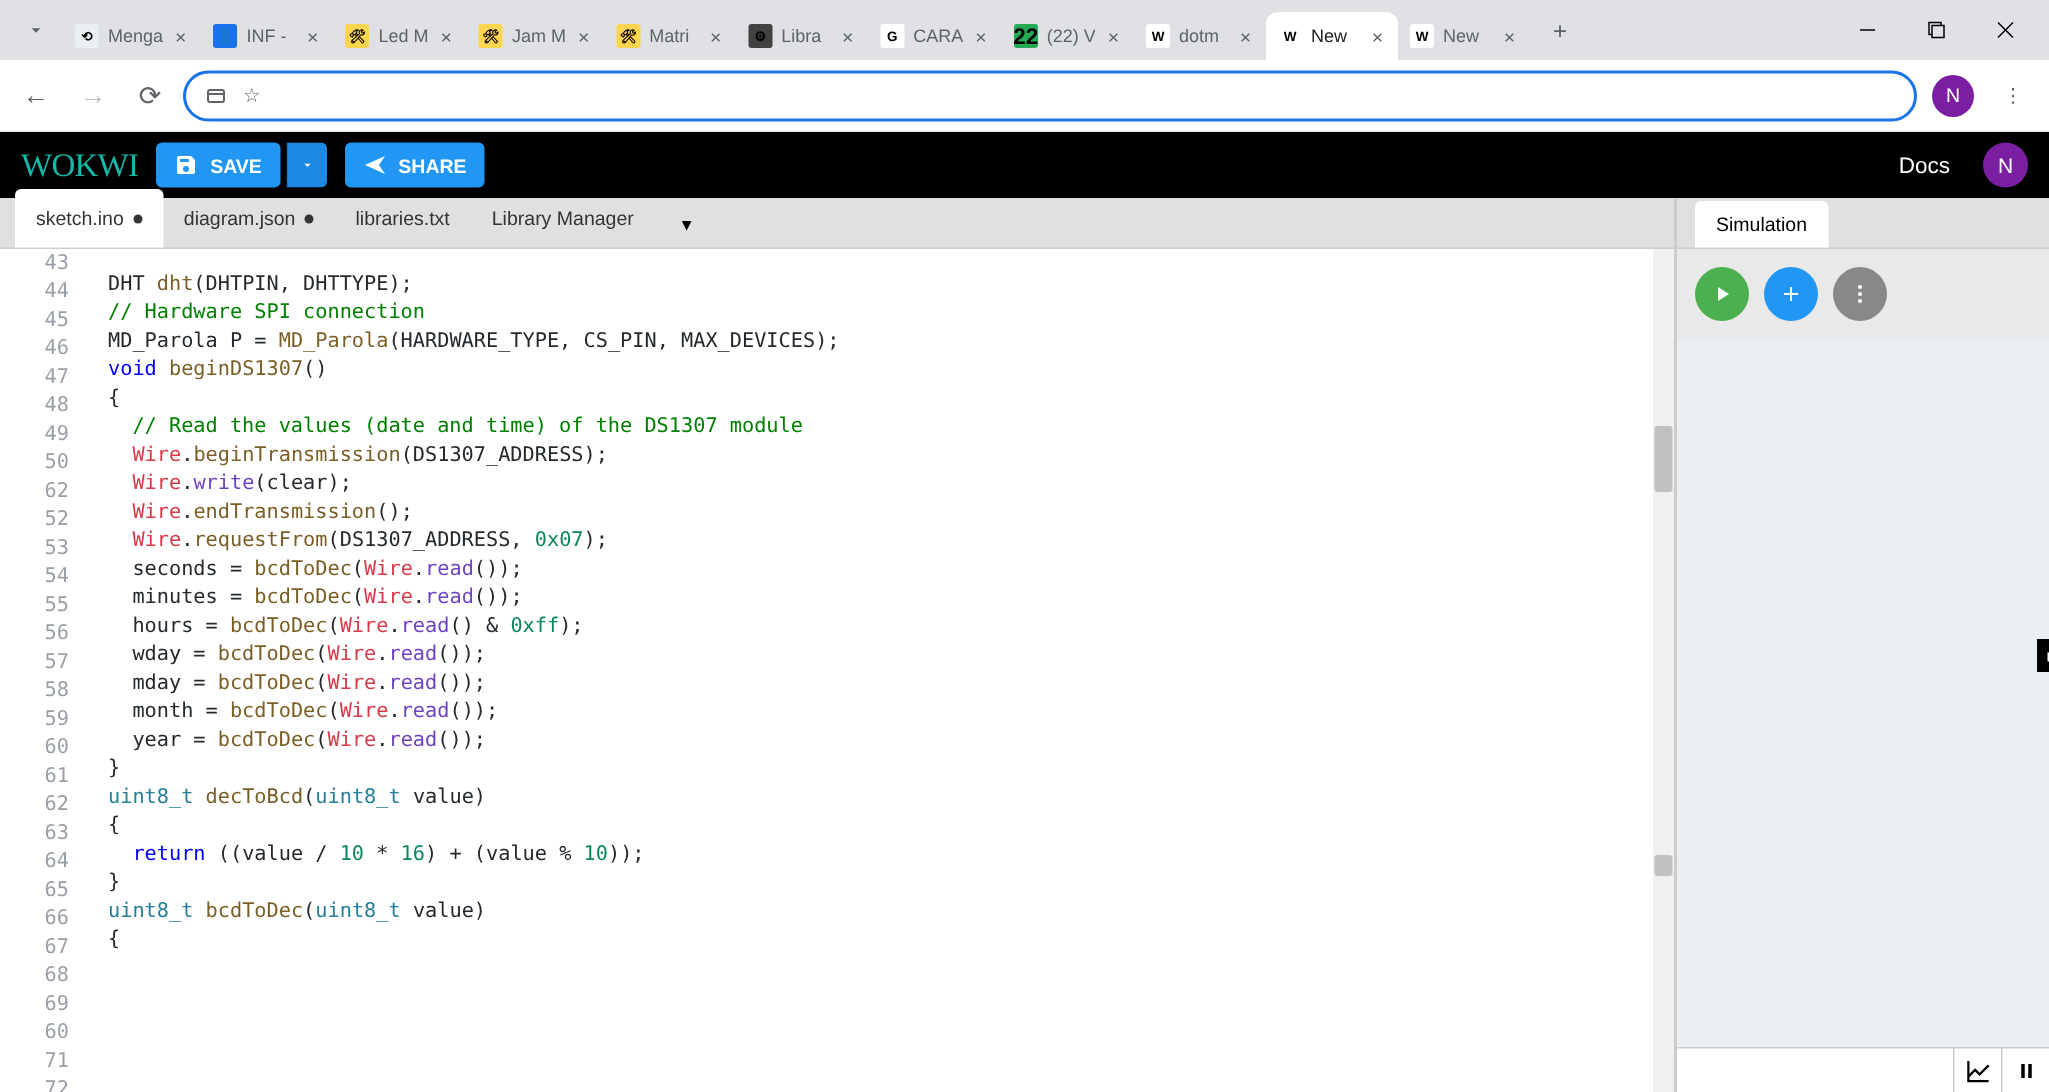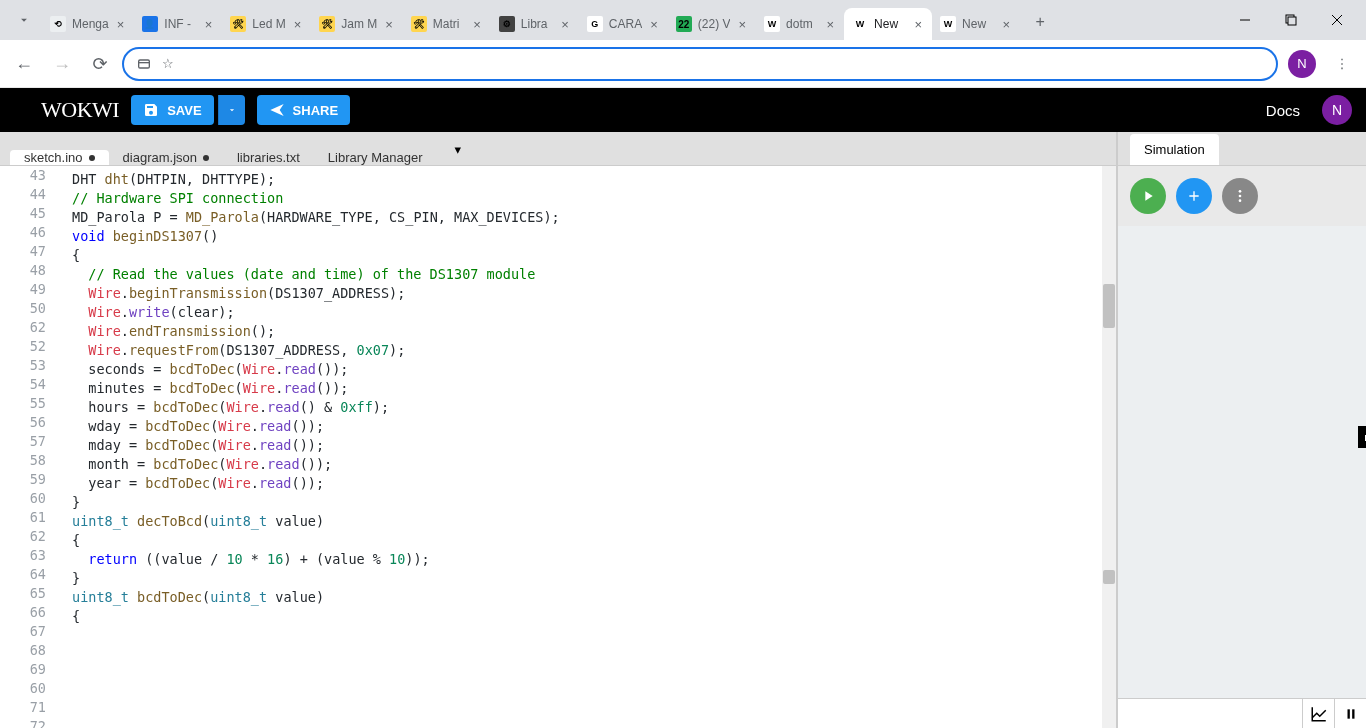--- a/index.html
+++ b/index.html
@@ -22,43 +22,43 @@
 .nav-btn.disabled { color: #bdbdbd; }
 .url-bar { flex: 1; height: 34px; border: 2px solid #1a73e8; border-radius: 18px; display: flex; align-items: center; padding: 0 12px; gap: 10px; }
 .url-icon { color: #5f6368; }
 .url-text { flex: 1; color: #202124; font-size: 14px; }
 .star-icon { color: #5f6368; }
 .profile-badge { width: 28px; height: 28px; border-radius: 50%; background: #7b1fa2; color: #fff; display: flex; align-items: center; justify-content: center; font-size: 13px; font-weight: 500; margin: 0 4px; }
 .kebab { width: 32px; height: 32px; display: flex; align-items: center; justify-content: center; color: #5f6368; cursor: pointer; }
 
 
 .app-header { height: 44px; background: #000; display: flex; align-items: center; padding: 0 14px; gap: 12px; }
-.wokwi-logo { color: #ffffff; font-weight: 400; font-size: 22px; letter-spacing: -0.5px; font-family: 'Comic Sans MS','Segoe Script',cursive; margin-left: 27px;}
+.wokwi-logo { color: #14b8a6; font-weight: 400; font-size: 22px; letter-spacing: -0.5px; font-family: 'Comic Sans MS','Segoe Script',cursive;}
 .btn { height: 30px; border-radius: 4px; display: inline-flex; align-items: center; gap: 8px; padding: 0 12px; font-weight: 600; font-size: 13px; cursor: pointer; color: #fff; }
 .btn-save { background: #2196f3; }
 .btn-save-drop { background: #1e88e5; padding: 0 8px; margin-left: -8px; border-left: 1px solid rgba(0,0,0,0.15); border-radius: 0 4px 4px 0; }
 .btn-share { background: #2196f3; }
 .spacer { flex: 1; }
 .docs-link { color: #fff; font-size: 15px; font-weight: 500; margin-right: 10px; }
 .header-avatar { width: 30px; height: 30px; border-radius: 50%; background: #7b1fa2; color: #fff; display: flex; align-items: center; justify-content: center; font-size: 14px; }
 
 
 .content { display: flex; height: 596px; }
 .editor-panel { flex: 1; display: flex; flex-direction: column; border-right: 2px solid #ccc; min-width: 0; }
 .file-tabs { height: 34px; background: #e0e0e0; display: flex; align-items: flex-end; padding: 0 10px; gap: 0; border-bottom: 1px solid #ccc; }
-.file-tab { padding: 0 14px; font-size: 13px; color: #333; cursor: pointer; display: flex; align-items: center; gap: 6px; border-radius: 4px 4px 0 0; }
+.file-tab { padding: 12px 14px; font-size: 13px; color: #333; cursor: pointer; display: flex; align-items: center; gap: 6px; border-radius: 4px 4px 0 0; }
 .file-tab.active { background: #fff; }
 .file-tab .dot { width: 6px; height: 6px; border-radius: 50%; background: #333; display: inline-block; }
 .file-tab-menu { margin-left: 8px; padding: 8px 10px; }
 
 .code-area { flex: 1; display: flex; overflow: hidden; font-family: "Consolas","Menlo",monospace; font-size: 13.5px; line-height: 19px; position: relative;}
 .gutter { width: 60px; background: #fff; color: #6a9955aa; color:#237893; text-align: right; padding: 0 14px 0 0; user-select: none; }
 .gutter { color:#6e7681;}
 .gutter-line { color: #6e7781; opacity:0.7;}
-.code-lines { flex: 1; background: #fff; padding: 4px 4px 0 12px; white-space: pre; color: #24292e; overflow: hidden; }
+.code-lines { flex: 1; background: #fff; padding: 14px 4px 0 12px; white-space: pre; color: #24292e; overflow: hidden; }
 .code-scrollbar { position:absolute; right:0; top:0; width:14px; height:100%; background:#f0f0f0; }
 .code-scrollbar .thumb { position:absolute; left:1px; right:1px; top:118px; height:44px; background:#c1c1c1; border-radius:2px;}
 .code-scrollbar .thumb2 { position:absolute; left:1px; right:1px; top:404px; height:14px; background:#c1c1c1; border-radius:2px;}
 
 
 .tok-kw { color: #0000ff; }
 .tok-type { color: #267f99; }
 .tok-fn { color: #795e26; }
 .tok-num { color: #098658; }
 .tok-cmt { color: #008000; }
@@ -122,21 +122,21 @@
         <span class="favicon" style="background:#424242;color:#000;font-size:9px;font-weight:bold;">⚙</span>
         <span class="tab-title">Libra</span>
         <span class="tab-close">×</span>
       </div>
       <div class="browser-tab">
         <span class="favicon" style="background:#fff;color:#000;font-size:9px;font-weight:bold;">G</span>
         <span class="tab-title">CARA</span>
         <span class="tab-close">×</span>
       </div>
       <div class="browser-tab">
-        <span class="favicon" style="background:#22aa55;color:#000;font-size:10px;font-weight:bold;">22</span>
+        <span class="favicon" style="background:#22aa55;color:#000;font-size:15px;font-weight:bold;">22</span>
         <span class="tab-title">(22) V</span>
         <span class="tab-close">×</span>
       </div>
       <div class="browser-tab">
         <span class="favicon" style="background:#fff;color:#000;font-size:9px;font-weight:bold;">W</span>
         <span class="tab-title">dotm</span>
         <span class="tab-close">×</span>
       </div>
       <div class="browser-tab active">
         <span class="favicon" style="background:#fff;color:#000;font-size:9px;font-weight:bold;">W</span>

